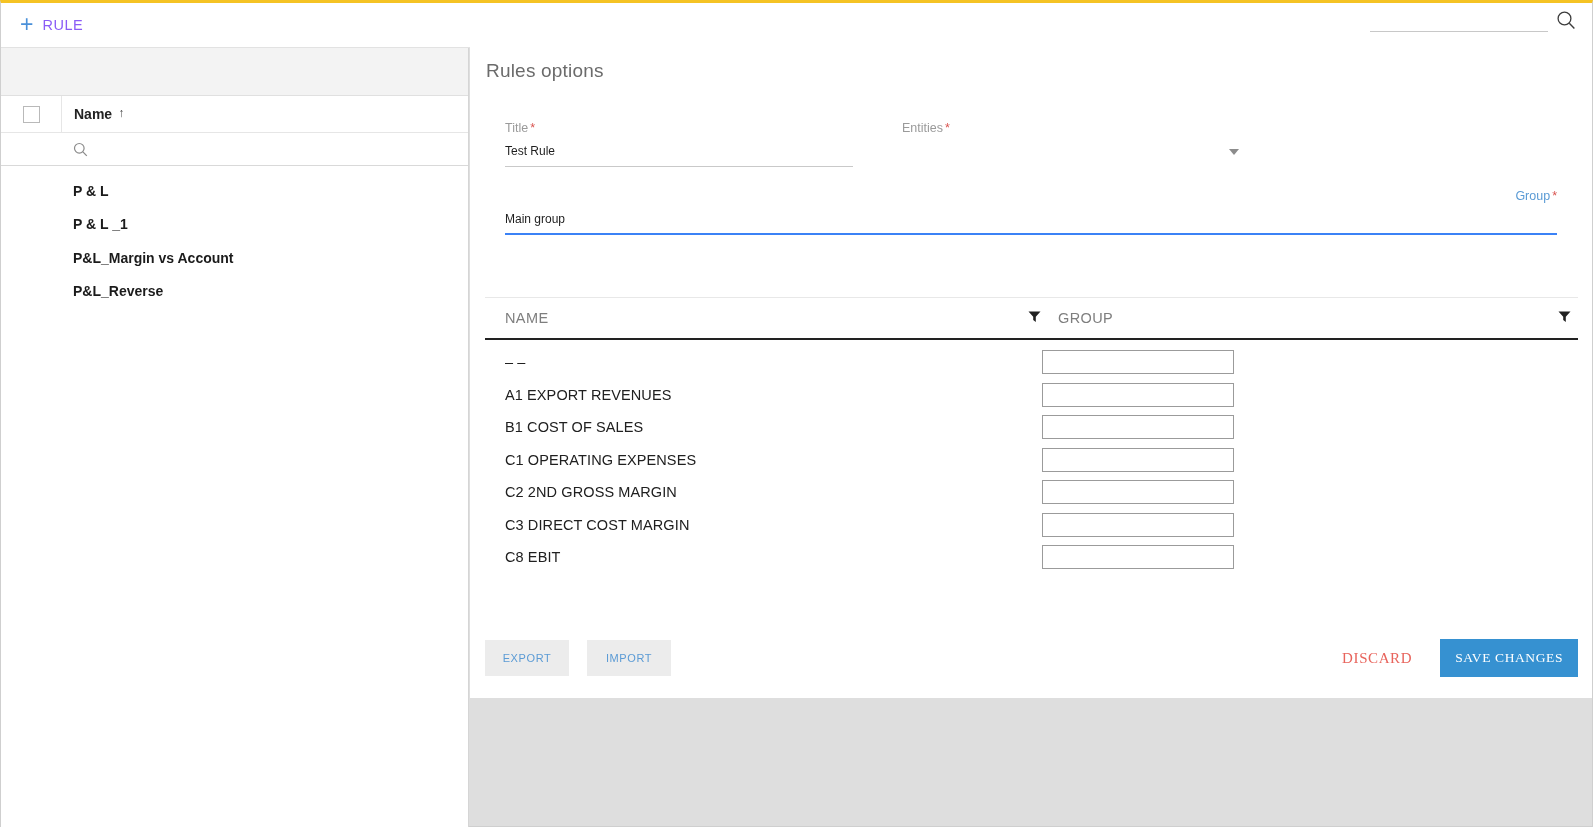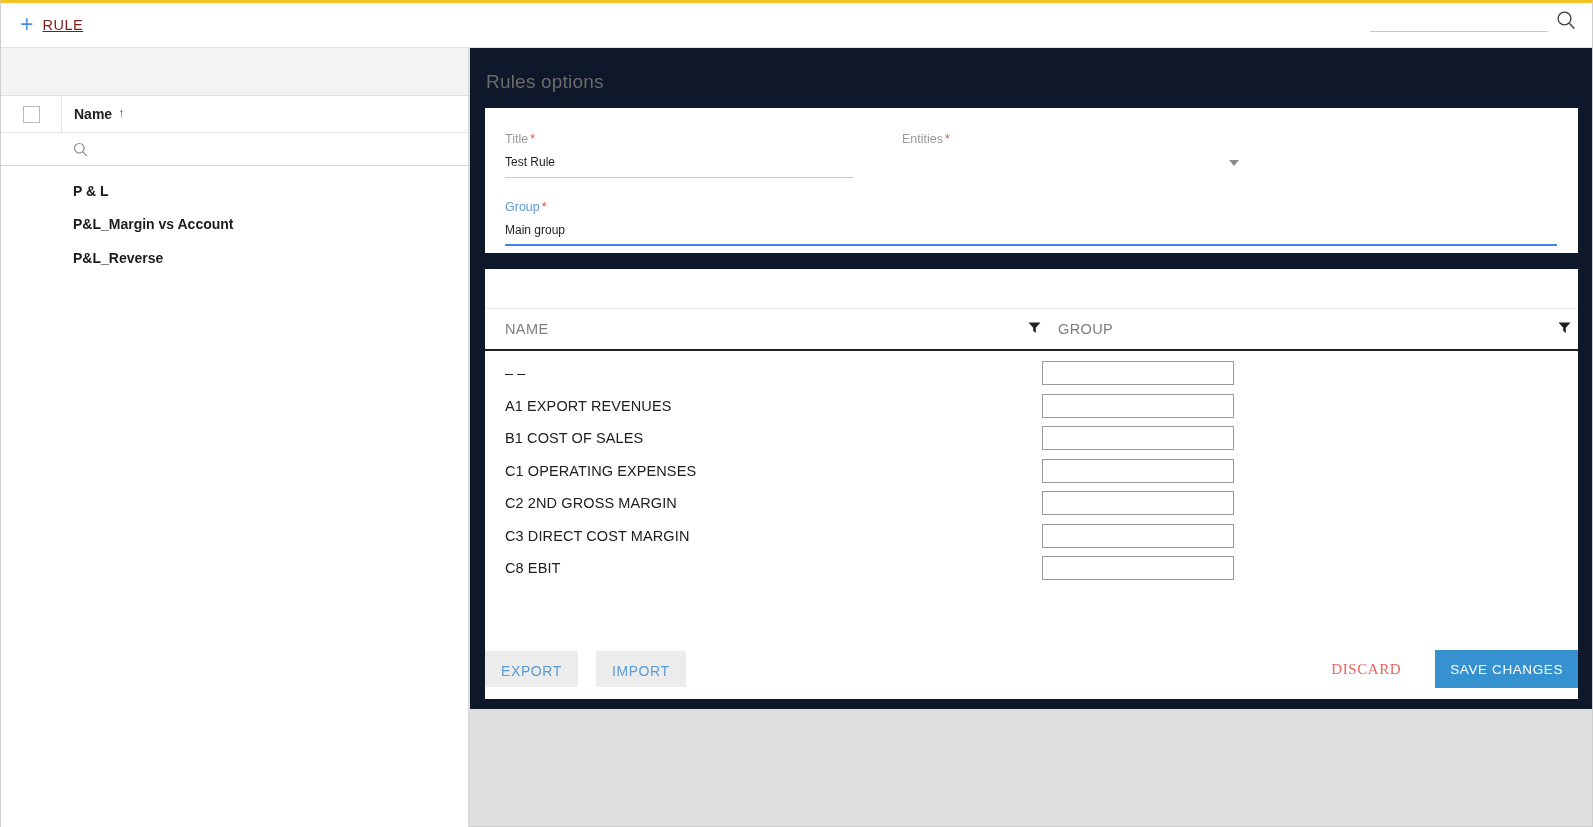--- a/index.html
+++ b/index.html
@@ -46,24 +46,23 @@
   }
   .add-rule .plus {
     color: #4a90d9;
     font-size: 23px;
     line-height: 1;
     font-weight: 300;
     position: relative;
     top: -1px;
   }
   .add-rule .lbl {
-    color: #7f1d1d;
+    color: #8b5cf6;
     font-size: 14.5px;
     letter-spacing: 0.5px;
-    text-decoration: underline;
   }
 
   .topsearch {
     position: absolute;
     right: 16px;
     top: 6px;
     display: flex;
     align-items: flex-end;
     gap: 8px;
   }
@@ -158,25 +157,25 @@
     padding-left: 72px;
     font-size: 14px;
     color: #1b1b1b;
     cursor: pointer;
     font-weight: 600;
   }
 
   
   .main {
     position: absolute;
-    top: 45px;
+    top: 34px;
     left: 469px;
     width: 1122px;
     height: 661px;
-    background: #0f172a;
+    background: #ffffff;
   }
 
   .panel-title {
     font-size: 19px;
     color: #6b6b6b;
     padding: 23px 0 0 16px;
     letter-spacing: 0.2px;
   }
 
   .card {
@@ -197,21 +196,21 @@
   .field {
     position: relative;
     padding-top: 2px;
   }
   .field .f-label {
     font-size: 12.5px;
     color: #9a9a9a;
     display: block;
     margin-bottom: 6px;
   }
-  .field .f-label.focused { color: #5b9bd5; }
+  .field .f-label.focused { color: #5b9bd5; text-align: right; }
   .req { color: #d9534f; margin-left: 2px; }
 
   .f-input {
     border: none;
     outline: none;
     background: transparent;
     font-family: "Liberation Sans", sans-serif;
     font-size: 12px;
     color: #1e1e1e;
     padding: 0 0 8px 0;
@@ -302,21 +301,21 @@
     display: flex;
     align-items: center;
     padding: 0 14px 0 15px;
   }
   .btn-flat {
     min-width: 84px;
     height: 36px;
     background: #ececec;
     border: none;
     color: #5b9bd5;
-    font-size: 14px;
+    font-size: 11px;
     font-family: "Liberation Sans", sans-serif;
     letter-spacing: 0.6px;
     cursor: pointer;
     padding: 12px 16px;
   }
   .btn-flat + .btn-flat { margin-left: 18px; }
   .spacer { flex: 1; }
   .btn-discard {
     background: transparent;
     border: none;
@@ -327,26 +326,26 @@
     cursor: pointer;
     padding: 0 14px;
     height: 36px;
     text-align: right;
   }
   .btn-save {
     background: #3691d1;
     border: none;
     color: #ffffff;
     font-size: 13.5px;
-    font-family: Liberation Sans, sans-serif;
+    font-family: Liberation Serif, serif;
     letter-spacing: 0.6px;
     cursor: pointer;
     height: 38px;
     padding: 0 15px;
-    margin-left: 20px;
+    margin-left: 14px;
     text-align: center;
   }
 </style>
 </head>
 <body>
 
 <div id="app">
 
   <div class="topbar">
     <div class="add-rule">
@@ -386,20 +385,23 @@
           <line x1="9.9" y1="9.9" x2="13.8" y2="13.9" stroke="#8b8b8b" stroke-width="1.3"></line>
         </svg>
       </span>
     </div>
 
     <div class="side-list">
       <div class="side-item">
         <span>P &amp; L</span>
       </div>
       <div class="side-item">
+        <span>P &amp; L _1</span>
+      </div>
+      <div class="side-item">
         <span>P&amp;L_Margin vs Account</span>
       </div>
       <div class="side-item">
         <span>P&amp;L_Reverse</span>
       </div>
     </div>
   </div>
 
   <div class="main">
 

